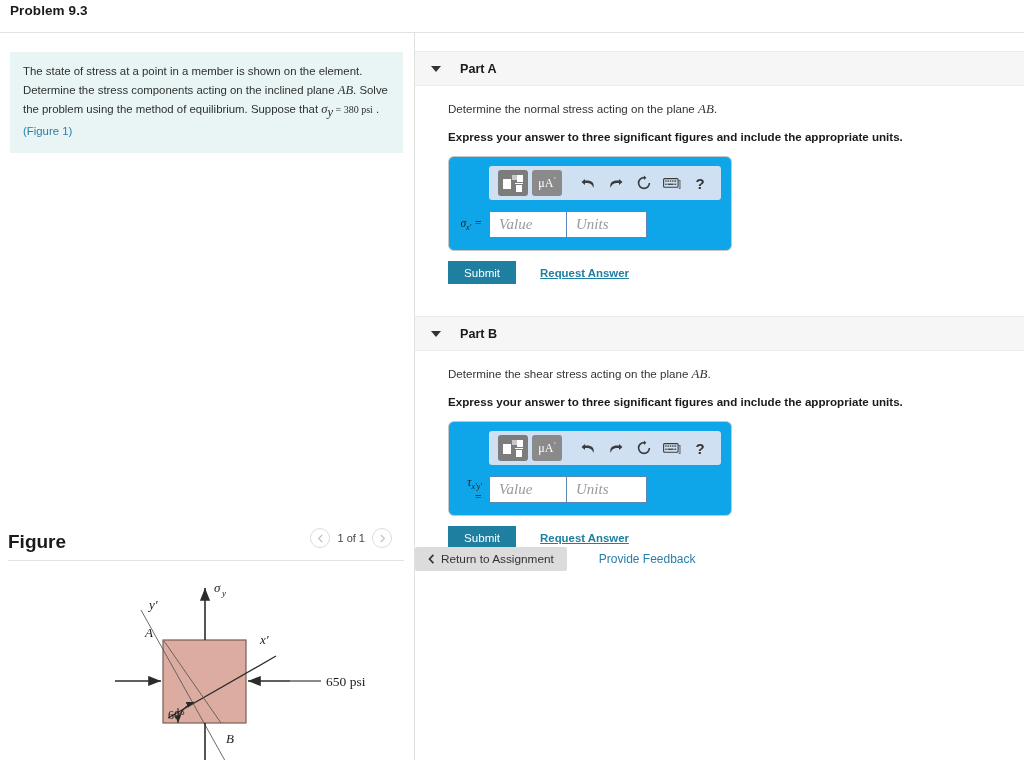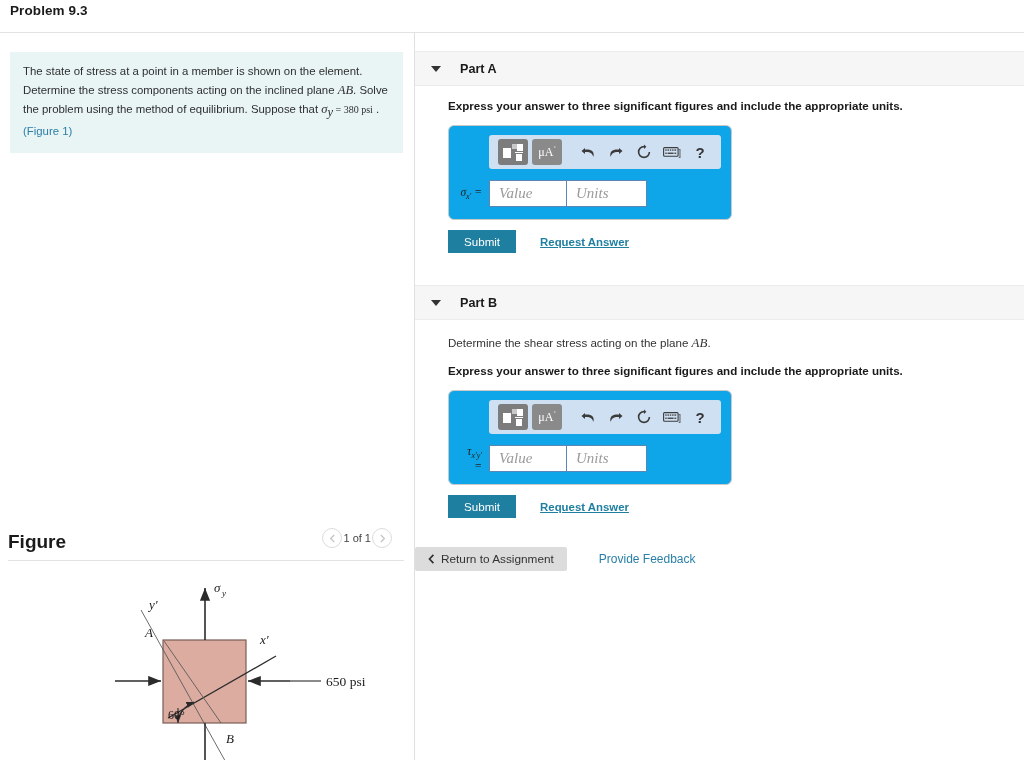--- a/index.html
+++ b/index.html
@@ -44,21 +44,21 @@
   .fig-link { color: #2a7fa8; text-decoration: none; }
 
   
   .figure-header {
     position: absolute; left: 8px; top: 495px; width: 396px; height: 32px;
   }
   .figure-title {
     position: absolute; left: 0; top: 3px;
     font-size: 19px; font-weight: bold; color: #1a1a1a;
   }
-  .fig-pager { position: absolute; right: 12px; top: 0px; display: flex; align-items: center; gap: 1px; }
+  .fig-pager { position: absolute; right: 12px; top: 0px; display: flex; align-items: center; gap: 7px; }
   .pager-btn {
     width: 20px; height: 20px; border-radius: 50%;
     border: 1px solid #dcdcdc; background: #fff;
     display: flex; align-items: center; justify-content: center;
     color: #c8c8c8; font-size: 10px; line-height: 1;
   }
   .pager-count { font-size: 11px; color: #444; }
   .figure-rule {
     position: absolute; left: 8px; top: 527px; width: 396px; height: 1px; background: #e3e3e3;
   }
@@ -251,20 +251,23 @@
     </div>
   </div>
 
   <div class="right-col">
 
     <div class="part-header">
       <div class="caret"></div>
       <div class="part-label">Part A</div>
     </div>
     <div class="part-body">
+      <div class="prompt">
+        <span>Determine the normal stress acting on the plane </span><span class="mathvar">AB</span><span>.</span>
+      </div>
       <div class="instruction">Express your answer to three significant figures and include the appropriate units.</div>
 
       <div class="answer-box">
         <div class="mathbar">
           <div class="tb-btn">
             <span class="tpl-grid">
               <i class="a"></i>
                 <i class="b"></i>
                 <i class="c"></i>
                 <i class="d"></i>

